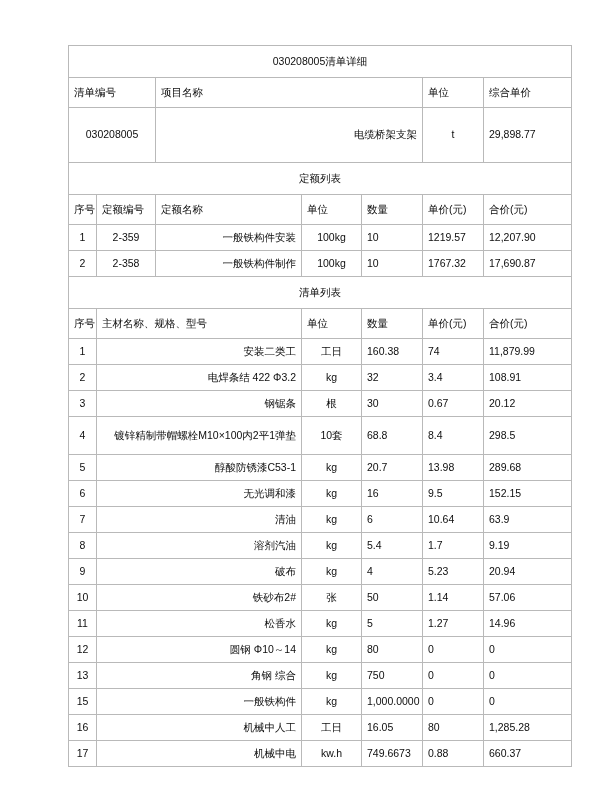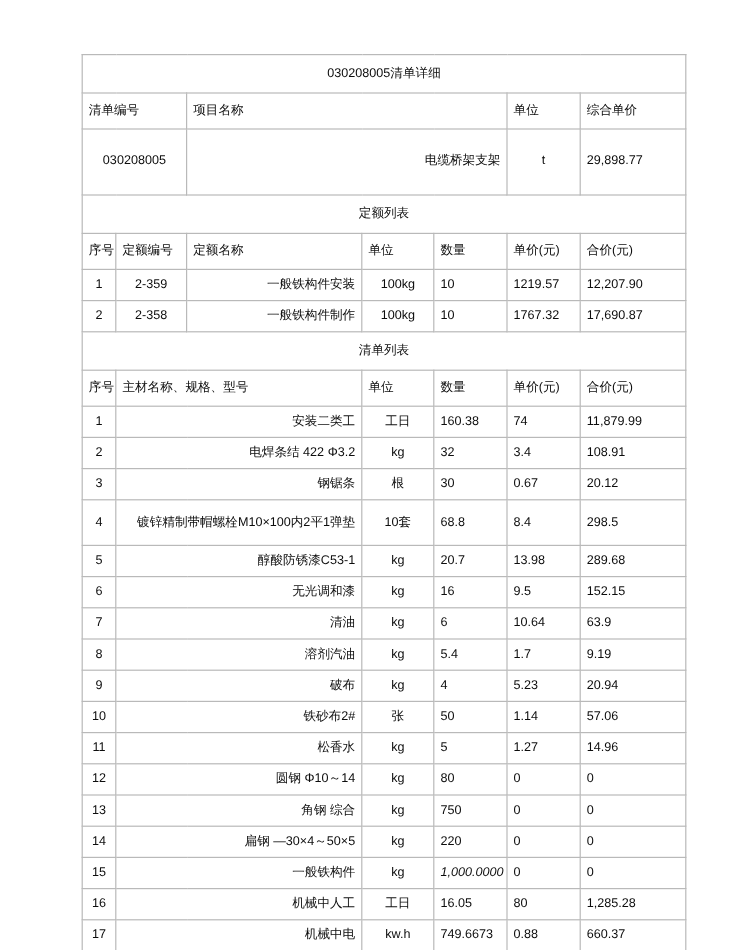--- a/index.html
+++ b/index.html
@@ -62,21 +62,20 @@
     height: 29px;
     white-space: normal;
   }
   .wrapcell {
     white-space: normal !important;
     word-break: break-all;
     line-height: 1.3;
   }
   .nowrap-overflow {
     white-space: nowrap;
-    font-style: italic;
   }
 </style>
 </head>
 <body>
 
 <div id="page">
   <table class="doc">
     <colgroup>
       <col style="width:28px">
       <col style="width:59px">
@@ -250,28 +249,20 @@
       </tr>
       <tr class="row">
         <td class="c-center">13</td>
         <td colspan="2" class="c-left">角钢  综合</td>
         <td class="c-center">kg</td>
         <td class="c-right">750</td>
         <td class="c-right">0</td>
         <td class="c-right">0</td>
       </tr>
       <tr class="row">
-        <td class="c-center">14</td>
-        <td colspan="2" class="c-left">扁钢  —30×4～50×5</td>
-        <td class="c-center">kg</td>
-        <td class="c-right">220</td>
-        <td class="c-right">0</td>
-        <td class="c-right">0</td>
-      </tr>
-      <tr class="row">
         <td class="c-center">15</td>
         <td colspan="2" class="c-left">一般铁构件</td>
         <td class="c-center">kg</td>
         <td class="c-right nowrap-overflow">1,000.0000</td>
         <td class="c-right">0</td>
         <td class="c-right">0</td>
       </tr>
       <tr class="row">
         <td class="c-center">16</td>
         <td colspan="2" class="c-left">机械中人工</td>

